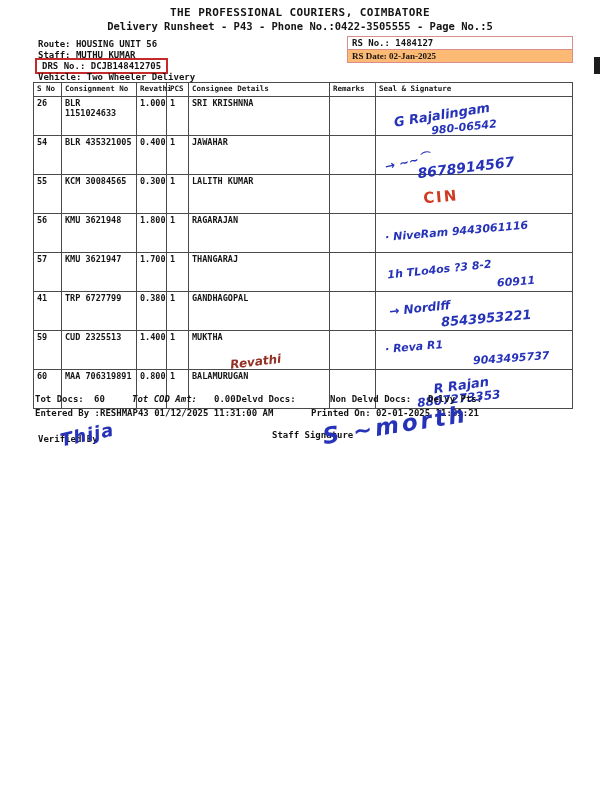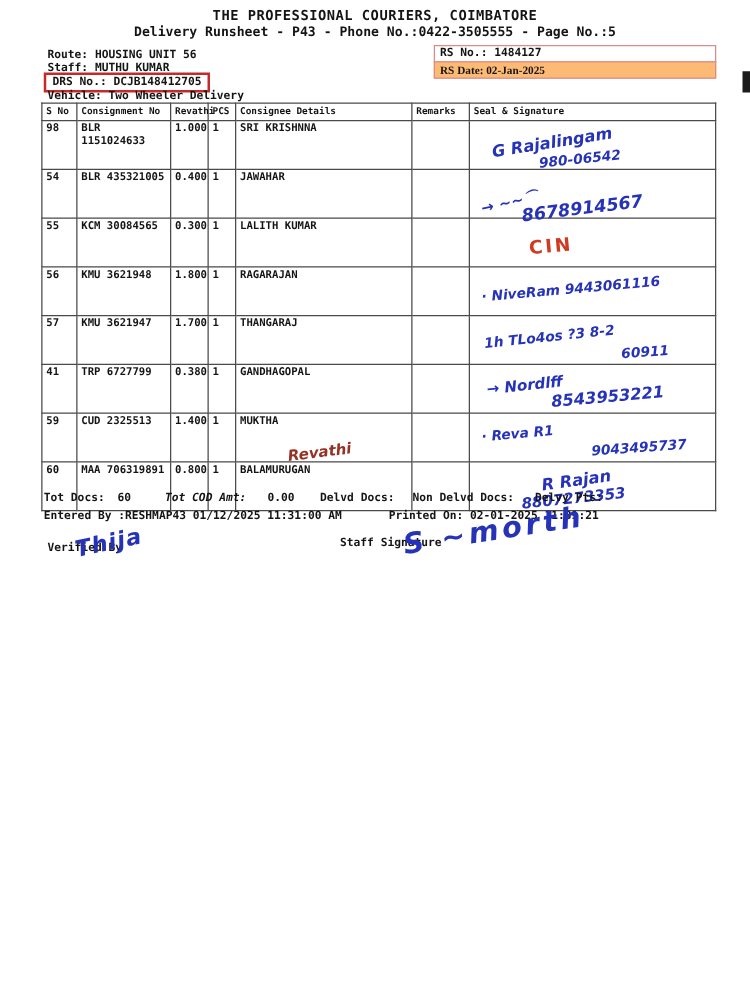--- a/index.html
+++ b/index.html
@@ -49,21 +49,21 @@
     color:#943124;display:block;white-space:nowrap;
     font-family:"DejaVu Sans","Liberation Sans",sans-serif;
     font-style:italic;font-weight:bold;font-size:12px;
     transform:rotate(-7deg);margin:10px 0 0 38px;
   }
 
   
   .tot{top:394px;}
   .tot span{position:absolute;font-size:9px;font-weight:bold;white-space:pre;text-align:center;}
   .t1{left:35px;} .t2{left:94px;} .t3{left:132px;font-style:italic;} .t4{left:214px;}
-  .t5{left:256px;} .t6{left:330px;} .t7{left:428px;}
+  .t5{left:236px;} .t6{left:330px;} .t7{left:428px;}
   .entered{top:408px;left:35px;}
   .printed{top:408px;left:263px;padding-left:48px;}
   .vlabel{top:434px;left:38px;}
   .slabel{top:430px;left:272px;}
   .vsign{position:absolute;top:425px;left:60px;font-size:18px;transform:rotate(-12deg);letter-spacing:1px;}
   .ssign{position:absolute;top:412px;left:322px;font-size:23px;transform:rotate(-9deg);letter-spacing:3px;}
 </style>
 </head>
 <body>
 
@@ -94,21 +94,21 @@
       <th>Consignment No</th>
       <th>Revathi</th>
       <th>PCS</th>
       <th>Consignee Details</th>
       <th>Remarks</th>
       <th>Seal &amp; Signature</th>
     </tr>
   </thead>
   <tbody>
     <tr>
-      <td>98</td>
+      <td>26</td>
       <td>BLR 1151024633</td>
       <td>1.000</td>
       <td>1</td>
       <td><span>SRI KRISHNNA</span></td>
       <td></td>
       <td>
         <span class="hw s1a">G Rajalingam</span>
         <span class="hw s1b">980-06542</span>
       </td>
     </tr>

